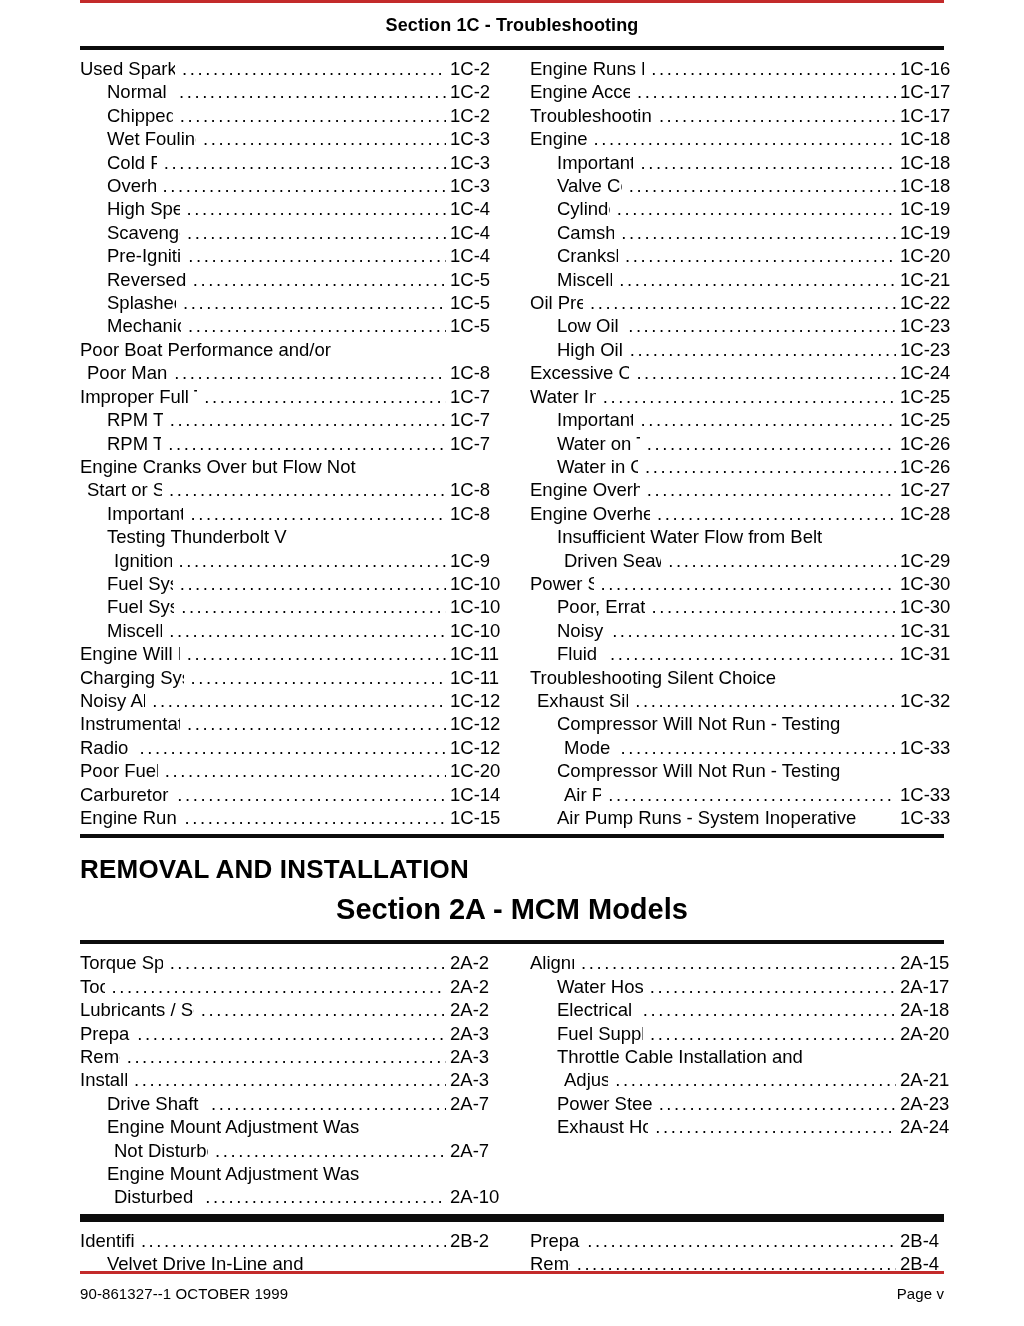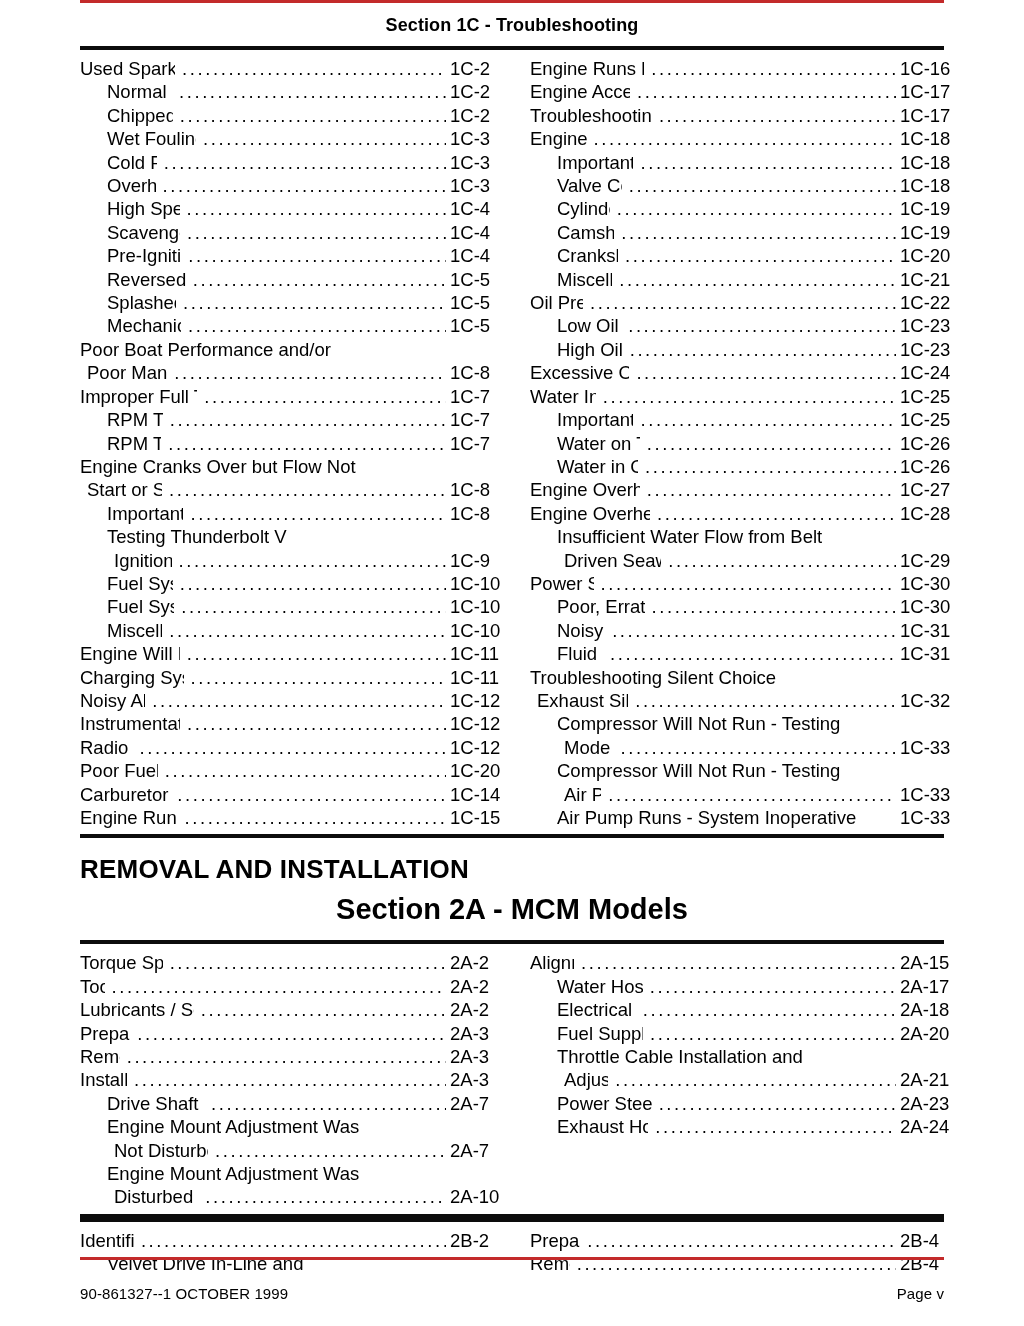--- a/index.html
+++ b/index.html
@@ -94,21 +94,21 @@
   .footer-wrap{
     position:absolute;
     left:80px;right:80px;
     bottom:24px;
   }
   .footer-rule{height:3px;background:#c32a2a;width:100%;}
   .footer-row{
     display:flex;
     justify-content:space-between;
     align-items:flex-start;
-    padding-top:25px;
+    padding-top:11px;
     font-size:15px;
   }
   .footer-left{letter-spacing:.1px;}
   .footer-right{letter-spacing:.1px;}
 </style>
 </head>
 <body>
 
 <div class="page">
 

